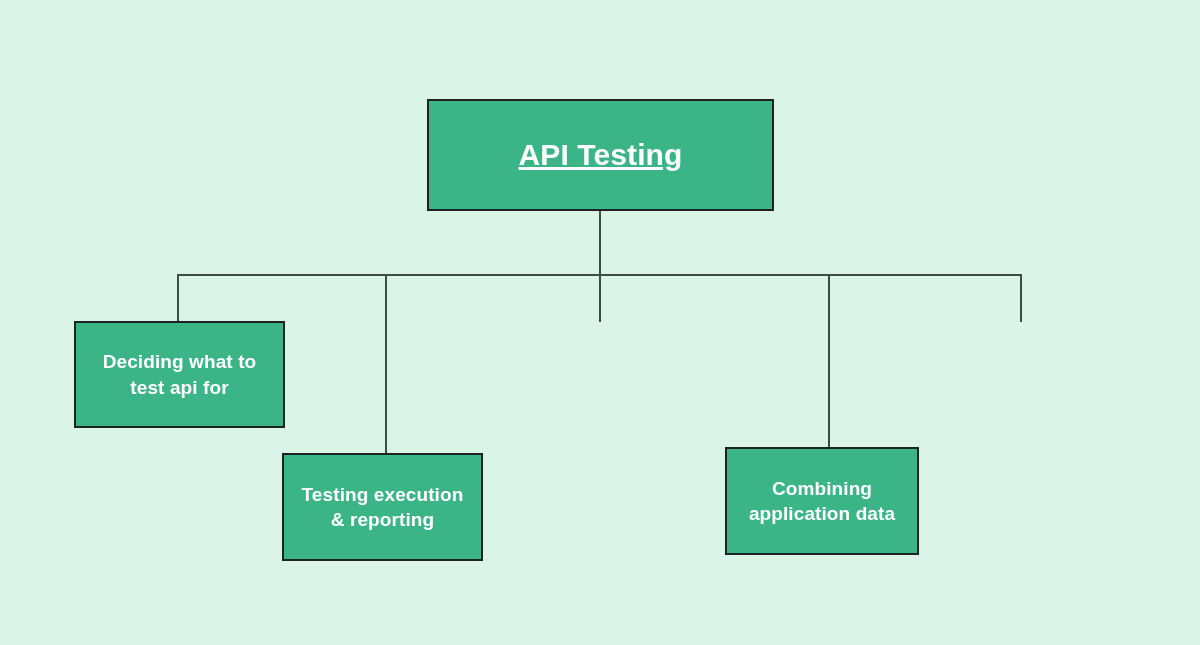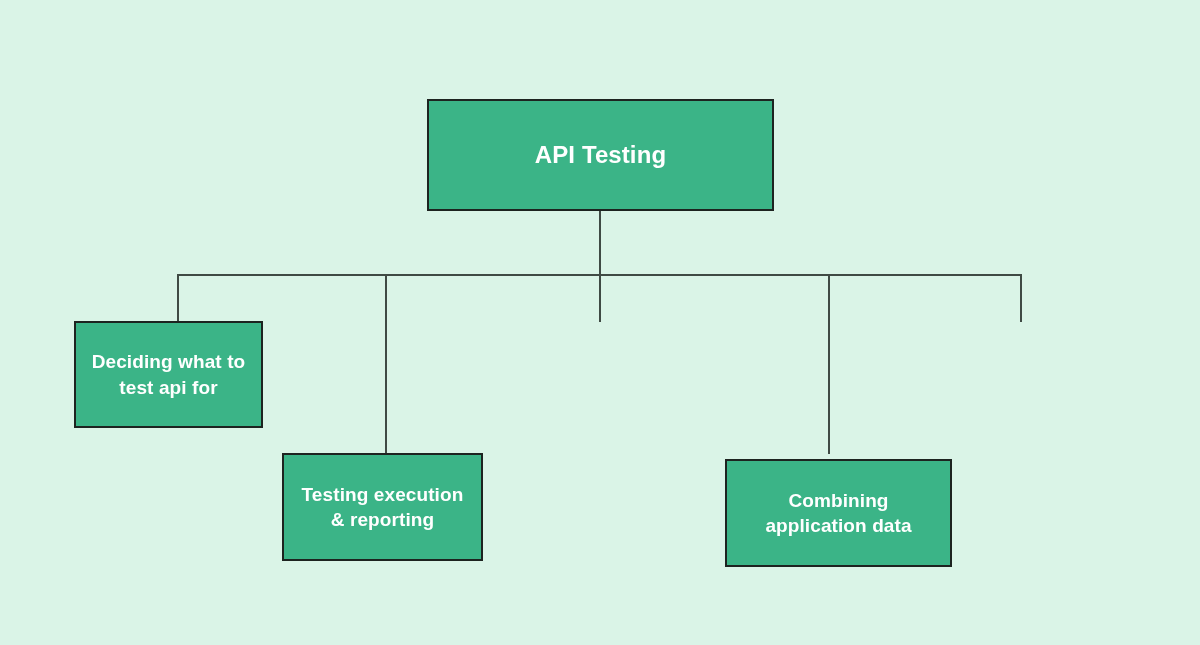--- a/index.html
+++ b/index.html
@@ -58,31 +58,32 @@
     padding: 0 10px;
     white-space: pre-line;
   }
   .node.root {
     left: 427px;
     top: 99px;
     width: 347px;
     height: 112px;
   }
   .node.root .label {
-    font-size: 24px;
+    font-size: 30px;
+    text-decoration: underline;
   }
   .node.child .label {
     font-size: 19px;
   }
 
-  .node.n-deciding      { left: 74px;  top: 321px; width: 189px; height: 107px; }
+  .node.n-deciding      { left: 74px;  top: 321px; width: 211px; height: 107px; }
   .node.n-apispec       { left: 496px; top: 321px; width: 209px; height: 105px; }
   .node.n-setting       { left: 917px; top: 321px; width: 209px; height: 105px; }
   .node.n-testingexec   { left: 282px; top: 453px; width: 201px; height: 108px; }
-  .node.n-combining     { left: 725px; top: 459px; width: 227px; height: 108px; }
+  .node.n-combining     { left: 725px; top: 447px; width: 194px; height: 108px; }
 </style>
 </head>
 <body>
 
 <div id="canvas">
 
   <div class="connector-layer">
 
     <div class="edge v" style="left:599px; top:211px; height:65px;"></div>
 

